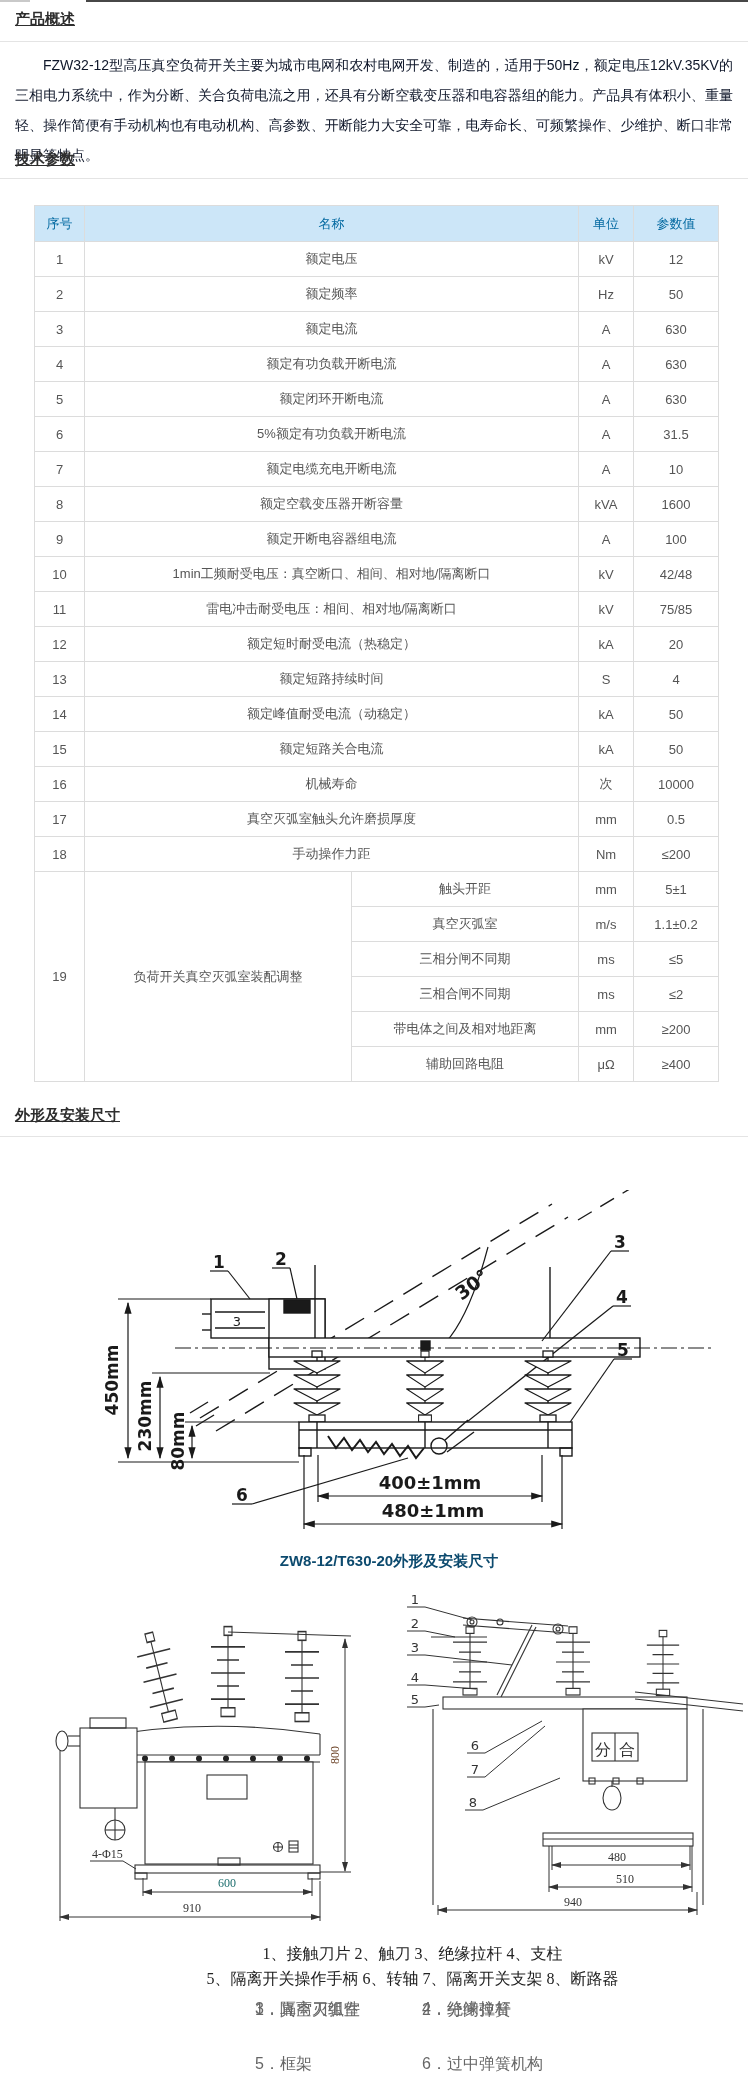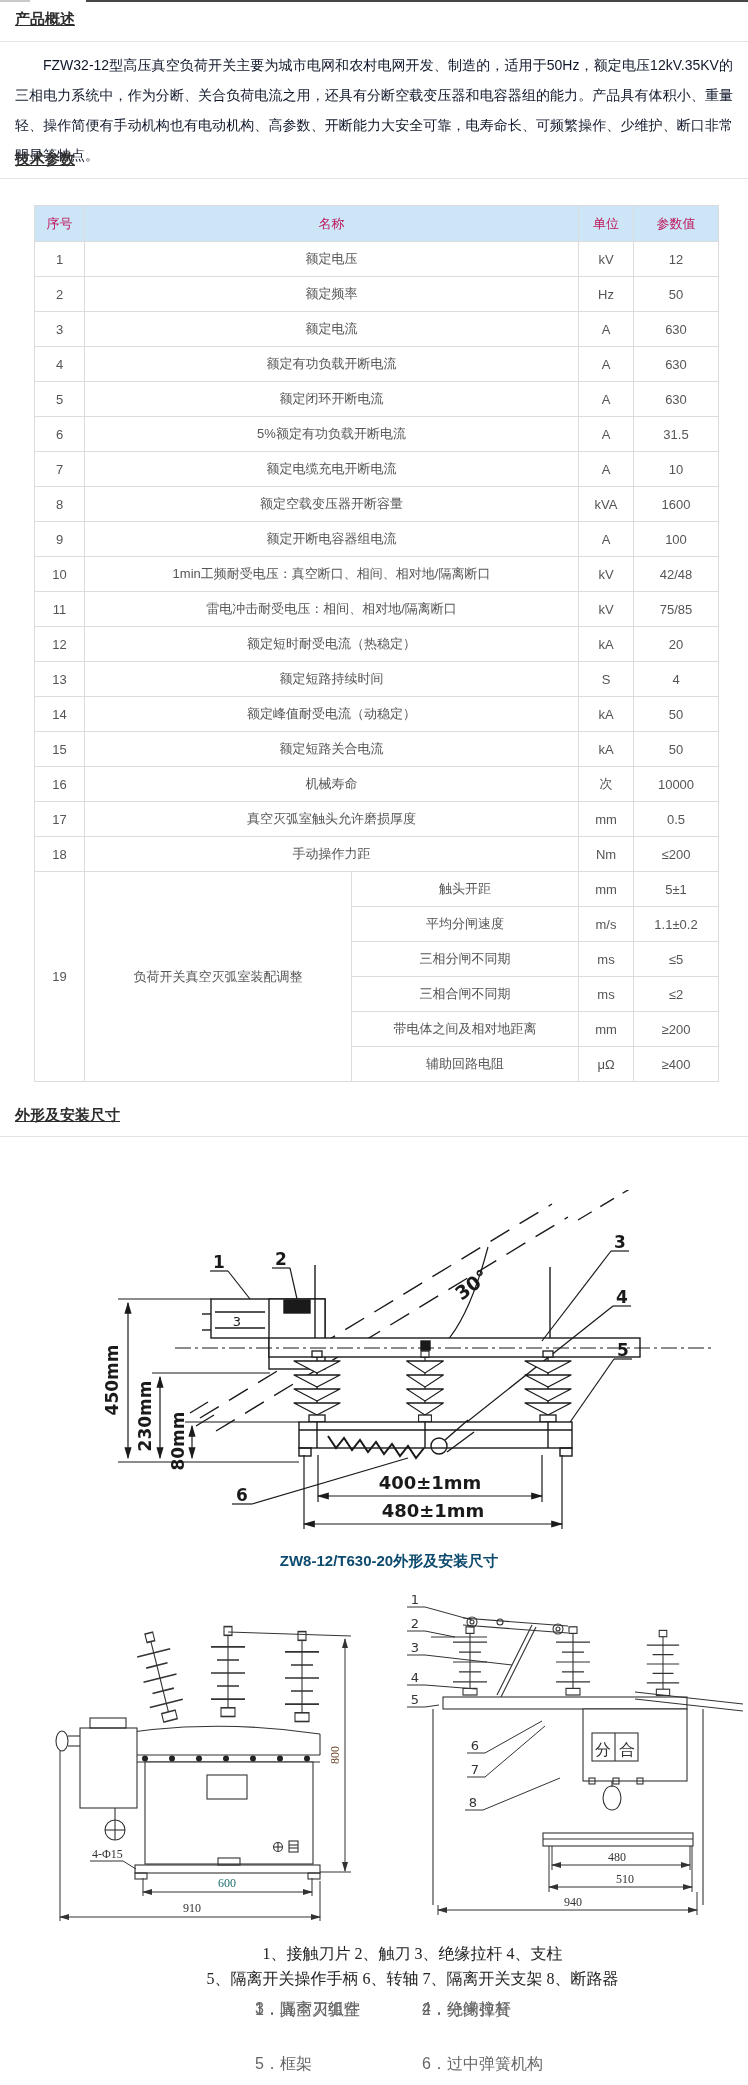--- a/index.html
+++ b/index.html
@@ -8,21 +8,21 @@
   .topline-dark{position:absolute;top:0;left:86px;right:0;height:2px;background:#474747;}
   .topline-gray{position:absolute;top:0;left:0;width:30px;height:2px;background:#c9c9c9;}
   .sec-title{position:absolute;left:15px;font-size:15px;font-weight:bold;color:#2e2e2e;margin:0;text-decoration:underline;}
   .hr{position:absolute;left:0;width:748px;height:1px;background:#e4e4e4;}
   .para{position:absolute;left:15px;top:50px;width:718px;margin:0;font-size:14px;color:#0f172a;
         line-height:30px;text-indent:2em;text-align:justify;}
   .ptable{position:absolute;top:205px;left:34px;width:684px;border-collapse:collapse;
           table-layout:fixed;font-size:13px;color:#555;text-align:center;border:1px solid #ccd8e0;}
   .ptable th,.ptable td{border:1px solid #dcdcdc;height:34px;padding:0 4px;font-weight:normal;
           overflow:hidden;white-space:nowrap;}
-  .ptable thead th{background:#cce6f8;color:#be185d;height:35px;}
+  .ptable thead th{background:#cce6f8;color:#0369a1;height:35px;}
   .drawing{position:absolute;}
   .cap1{position:absolute;top:1552px;left:0;width:748px;text-align:center;padding-left:30px;
         box-sizing:border-box;font-weight:bold;font-size:15px;color:#0c4a6e;}
   .capA{position:absolute;top:1941px;left:0;width:748px;text-align:center;padding-left:77px;
         box-sizing:border-box;font-family:"Liberation Serif",serif;font-size:16px;color:#222;
         line-height:25px;}
   .grayrow{position:absolute;left:0;width:748px;height:27px;font-size:16px;color:#666;}
   .grayrow .gl{position:absolute;left:255px;}
   .grayrow .gr{position:absolute;left:422px;}
   svg text{font-family:"DejaVu Sans",sans-serif;}
@@ -170,21 +170,21 @@
           <td>≤200</td>
         </tr>
         <tr>
           <td rowspan="6">19</td>
           <td rowspan="6">负荷开关真空灭弧室装配调整</td>
           <td>触头开距</td>
           <td>mm</td>
           <td>5±1</td>
         </tr>
         <tr>
-          <td>平均分闸速度</td>
+          <td>真空灭弧室</td>
           <td>m/s</td>
           <td>1.1±0.2</td>
         </tr>
         <tr>
           <td>三相分闸不同期</td>
           <td>ms</td>
           <td>≤5</td>
         </tr>
         <tr>
           <td>三相合闸不同期</td>

